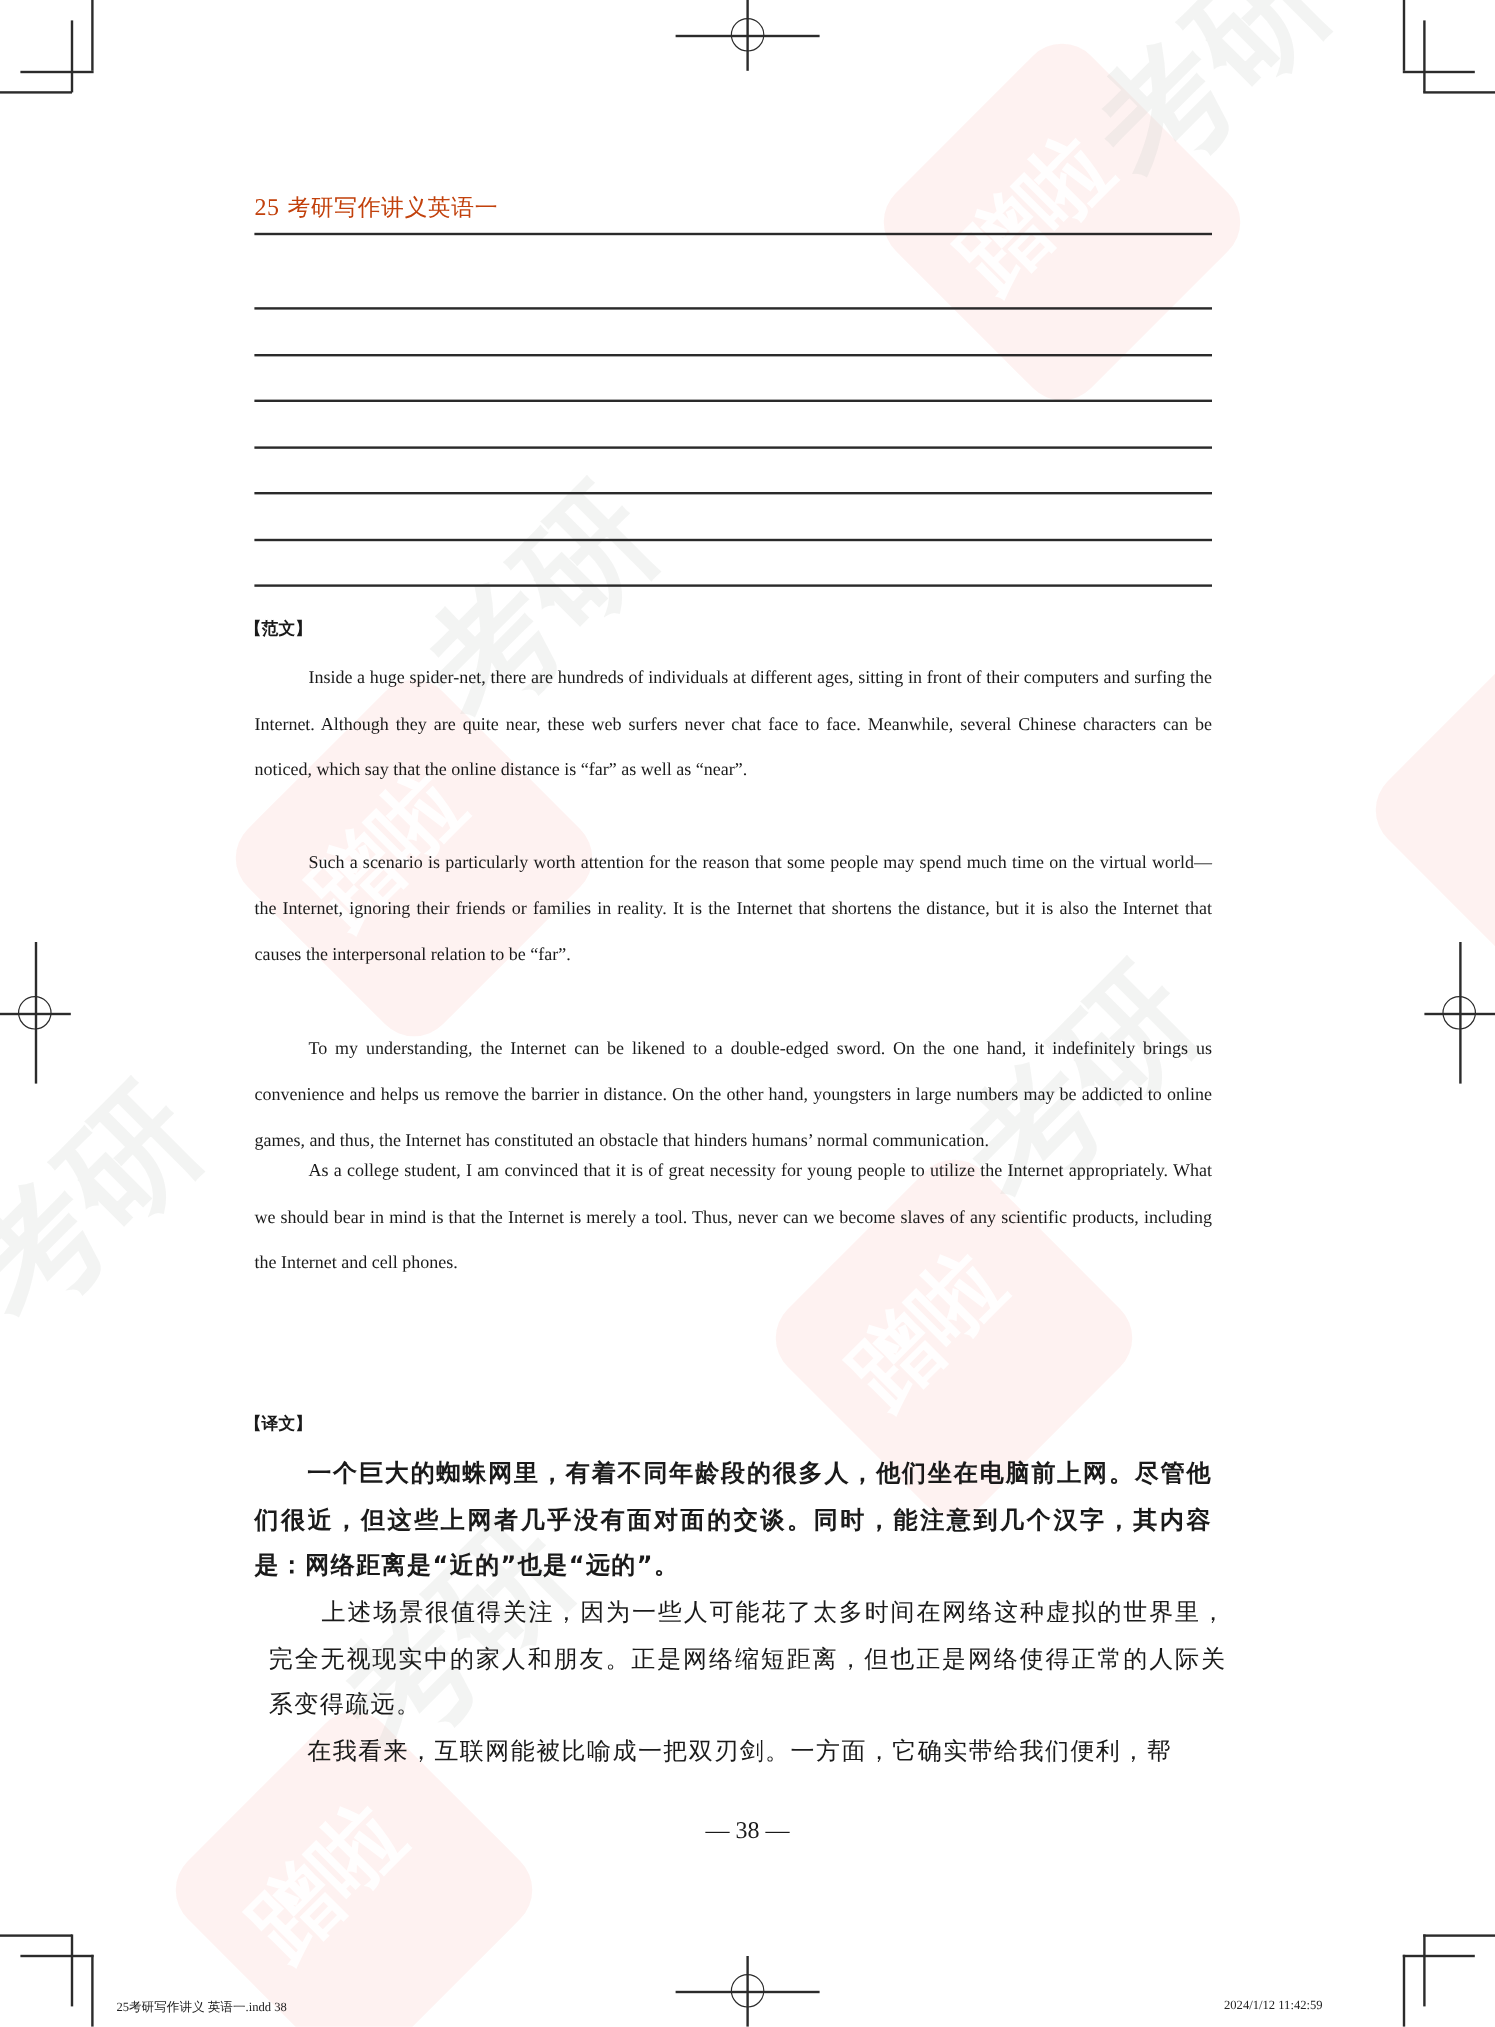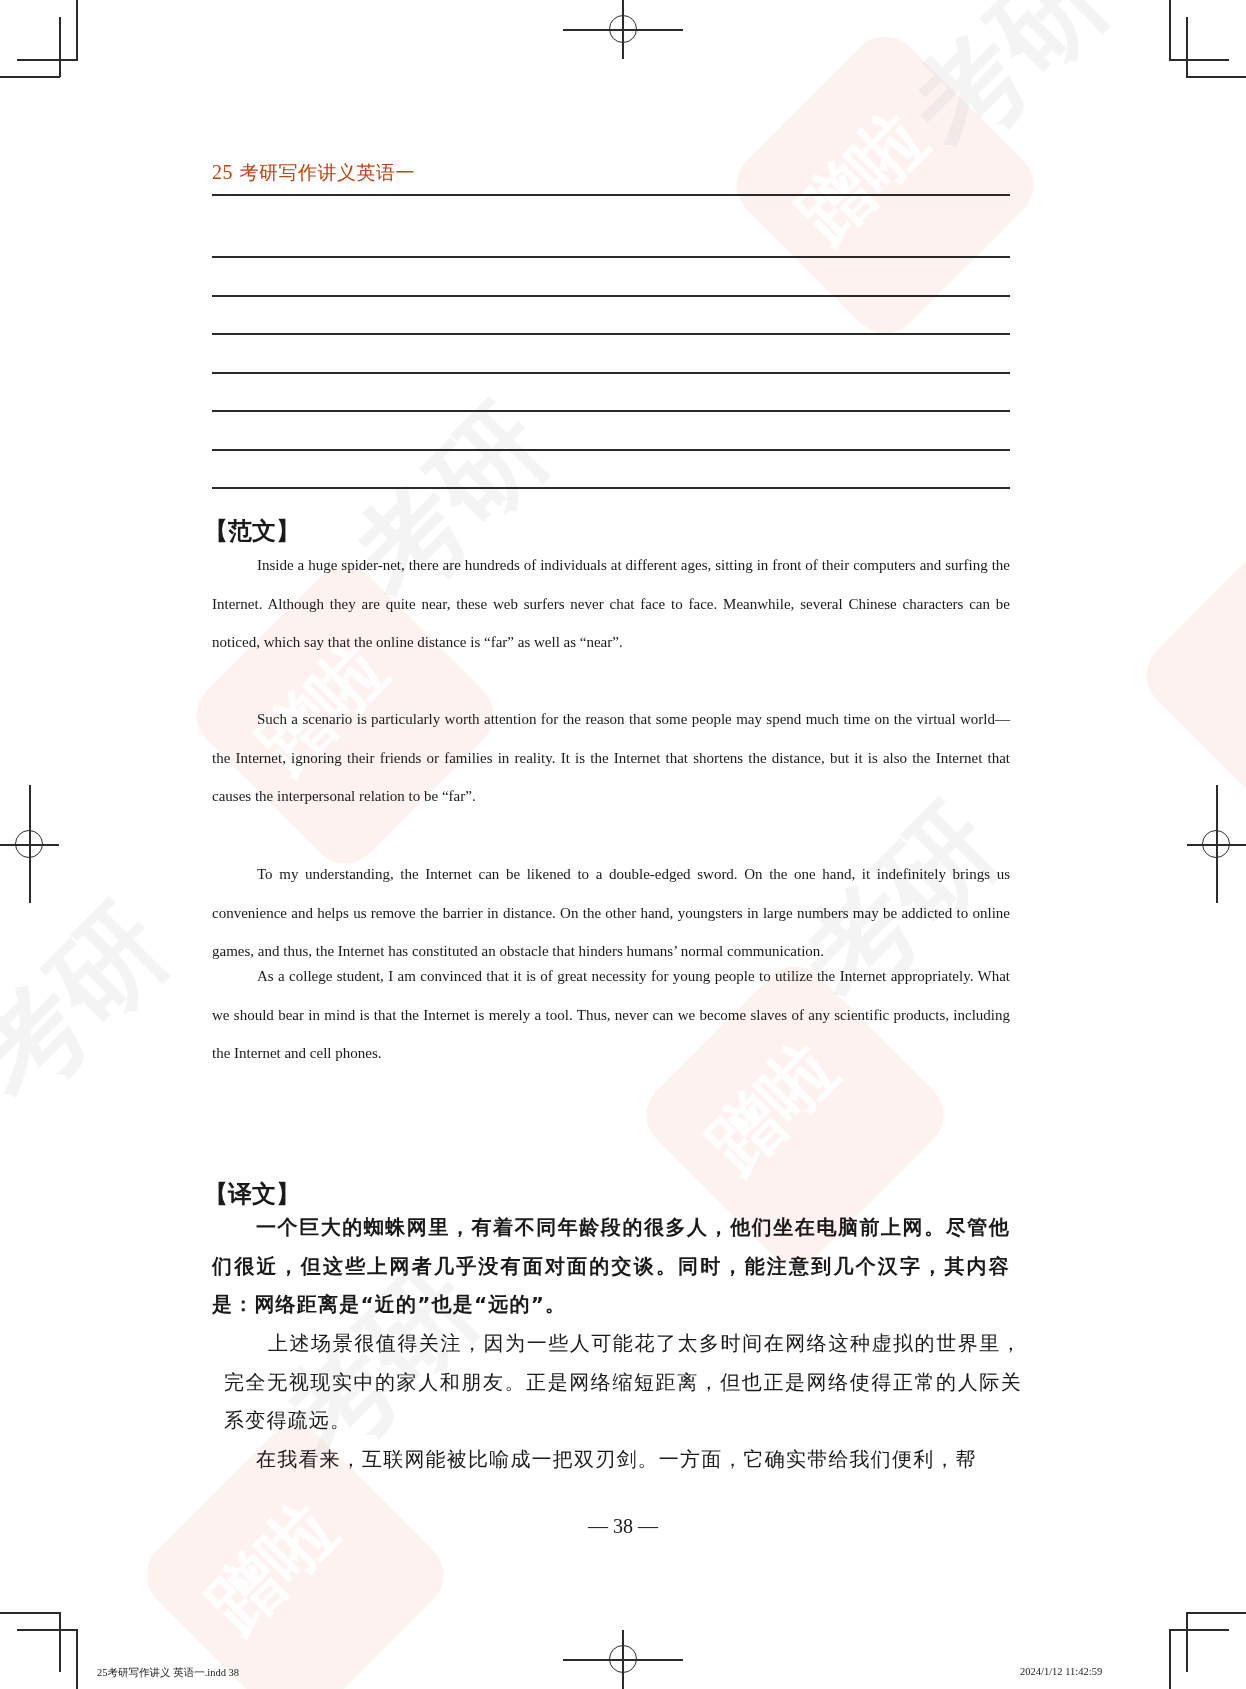--- a/index.html
+++ b/index.html
@@ -40,21 +40,21 @@
       font-family: "DejaVu Sans", sans-serif;
       font-size: 19px; color: #c2410c;
       letter-spacing: 0.5px;
     }
     .running-head .num { font-family: "Liberation Serif", serif; font-size: 20px; }
     .rule { position: absolute; left: 212px; width: 798px; height: 2px; background: #2a2a2a; }
 
     .section-label {
       position: absolute; left: 204px;
       font-family: "DejaVu Sans", sans-serif;
-      font-size: 24px; font-weight: bold; color: #1a1a1a;
+      font-size: 14px; font-weight: bold; color: #1a1a1a;
     }
     .para {
       position: absolute; left: 212px; width: 798px;
       font-family: "Liberation Serif", serif;
       font-size: 15px; line-height: 38.5px;
       text-align: justify;
       text-indent: 45px;
       color: #1a1a1a;
       margin: 0;
     }

